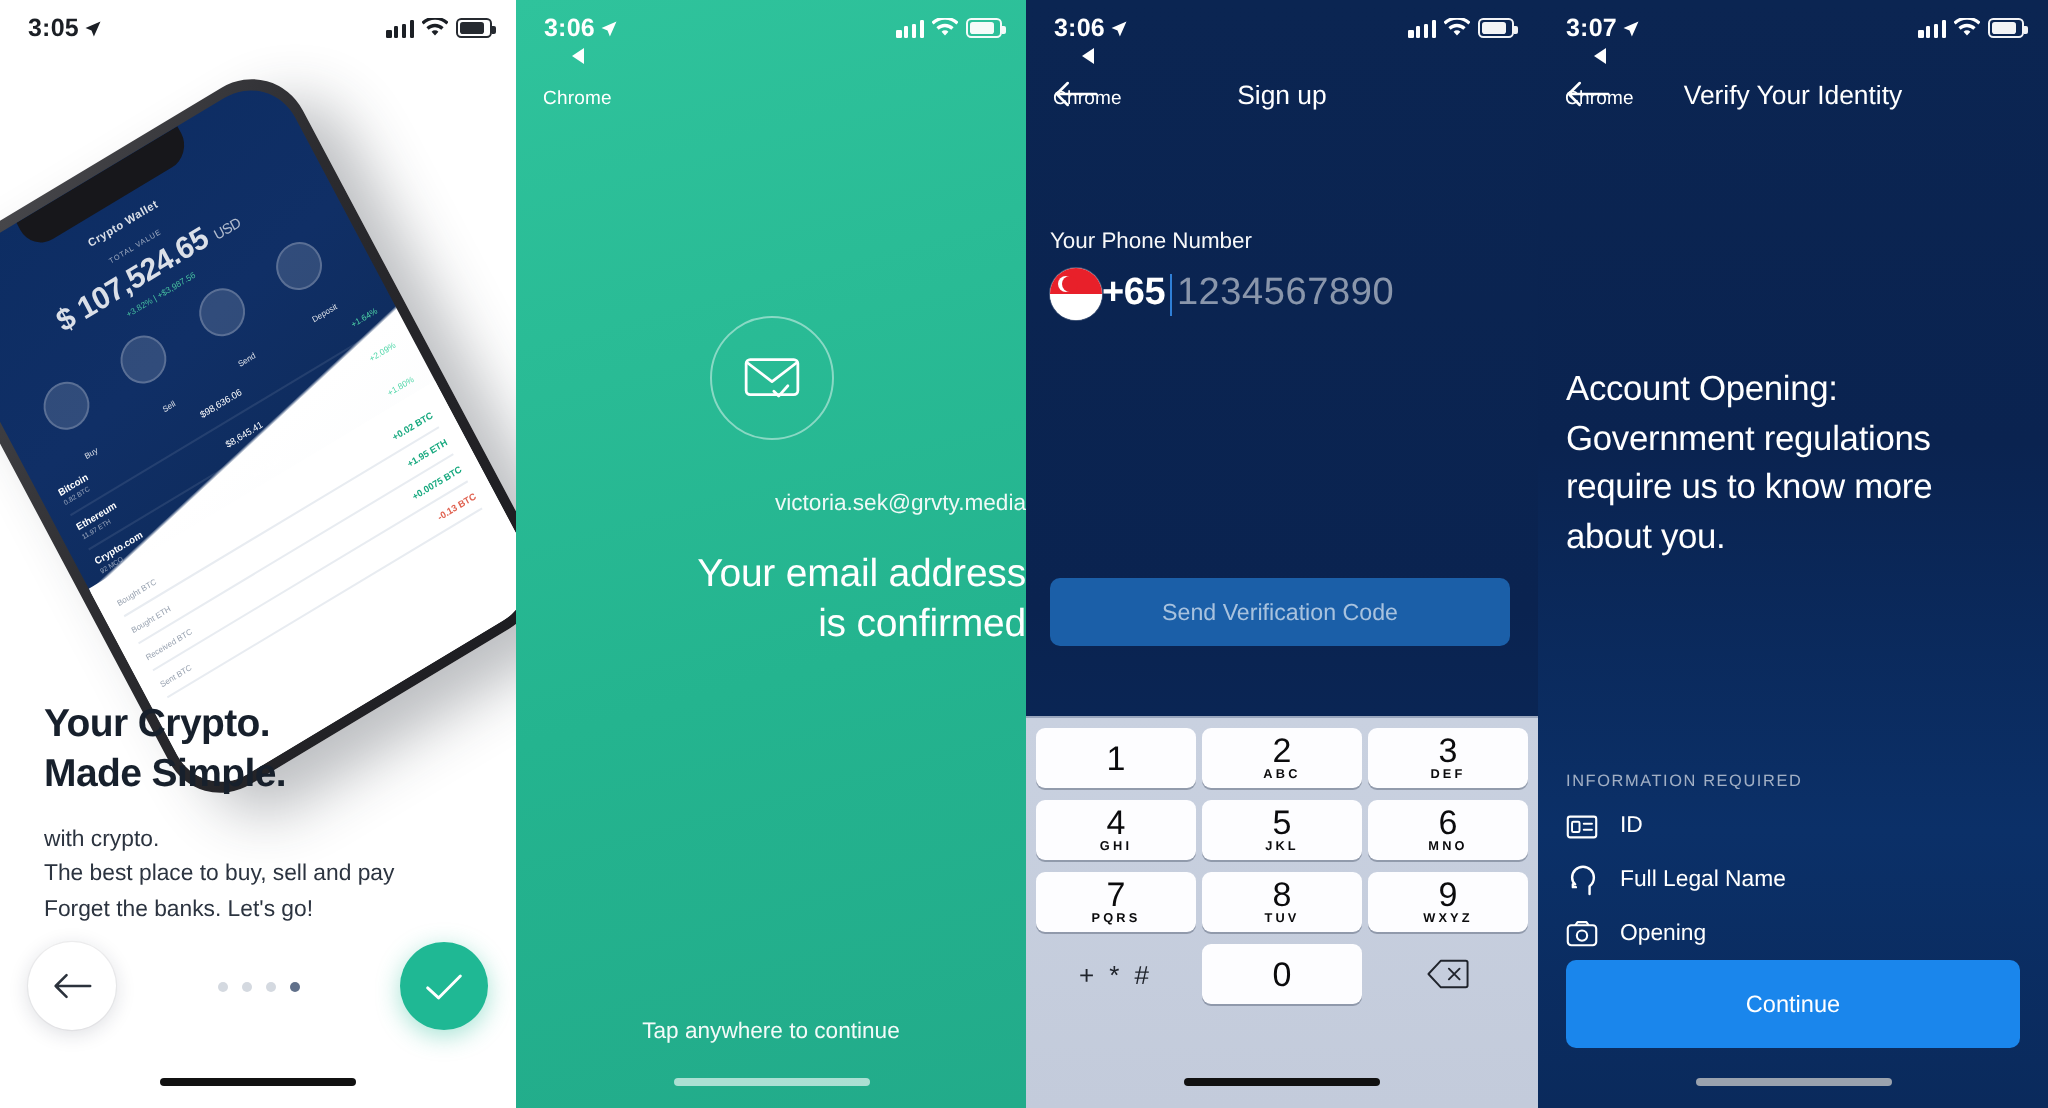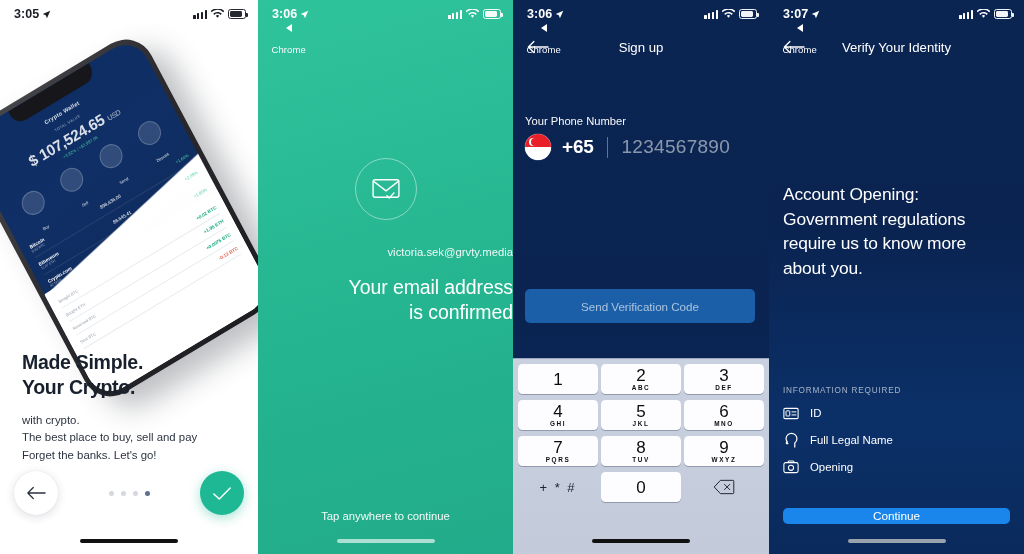--- a/index.html
+++ b/index.html
@@ -100,21 +100,21 @@
   .p2-h { font-size: 19.5px; line-height: 1.28; font-weight: normal; letter-spacing: -.1px;}
   .p2-tap { position:absolute; bottom: 32px; left:0; right:0; text-align:center; color:#fff; font-size: 11.3px; opacity:.95; }
 
   
   .navbar { position:absolute; top: 32px; left:0; right:0; height: 30px; display:flex; align-items:center; justify-content:center; color:#fff; }
   .nav-back { position:absolute; left: 14px; top: 50%; transform: translateY(-50%); width: 24px; height: 20px; display:flex; align-items:center; }
   .nav-title { font-size: 13.2px; font-weight: normal; }
 
   
   .p3-label { position:absolute; top: 115px; left: 12px; color:#ffffff; font-size: 11.2px; opacity:.97;}
-  .phone-row { position:absolute; top: 134px; left: 12px; right: 12px; display:flex; align-items:center; gap: 11px;}
+  .phone-row { position:absolute; top: 134px; left: 12px; right: 12px; display:flex; align-items:center; gap: 0;}
   .flag-sg { width: 26px; height: 26px; border-radius:50%; overflow:hidden; flex-shrink:0; position:relative; background:#fff; box-shadow: 0 0 0 .5px rgba(255,255,255,.25);}
   .flag-sg .top { position:absolute; top:0; left:0; right:0; height:50%; background:#e8202a; }
   .flag-sg .bot { position:absolute; bottom:0; left:0; right:0; height:50%; background:#fff; }
   .flag-sg .moon { position:absolute; left: 3.5px; top: 4px; width: 8px; height: 8px; border-radius:50%; background:#fff;}
   .flag-sg .moon2 { position:absolute; left: 6px; top: 4px; width: 8px; height: 8px; border-radius:50%; background:#e8202a;}
   .cc { color:#fff; font-size: 19px; font-weight: 600; letter-spacing:-.2px;}
   .caret { width: 1.8px; height: 21px; background:#2f7fd6; margin-left: 2px;}
   .phone-ph { color: rgba(255,255,255,.52); font-size: 19px; letter-spacing: .3px; margin-left: 2px;}
   .p3-note { position:absolute; top: 250px; left: 12px; right: 14px; color: rgba(255,255,255,.70); font-size: 10.4px; line-height: 1.42; }
   .send-btn { position:absolute; top: 289px; left: 12px; right: 14px; height: 34px; border-radius: 5px; background:#1b5fa8; display:flex; align-items:center; justify-content:center; color: rgba(255,255,255,.62); font-size: 11.6px; }
@@ -127,21 +127,21 @@
   .key .l { font-size: 6.4px; letter-spacing: 1.6px; color:#0b0b0d; margin-top: 1.5px; font-weight: 600;}
   .key-blank { width: 80px; height: 30px; display:flex; align-items:center; justify-content:center; }
   .sym { font-size: 13px; color:#20242c; letter-spacing: 2px; }
 
   
   .p4-head { position:absolute; top: 182px; left: 14px; right: 14px; color:#fff; font-size: 17.4px; line-height: 1.42; font-weight: normal; letter-spacing: -.15px;}
   .p4-req { position:absolute; top: 386px; left: 14px; right: 14px; }
   .p4-req-title { color: rgba(255,255,255,.62); font-size: 8.2px; letter-spacing: .8px; margin-bottom: 10px; }
   .req-item { display:flex; align-items:center; gap: 11px; margin-bottom: 11px; color:#fff; font-size: 11.4px; }
   .req-ico { width: 16px; height: 16px; flex-shrink:0; display:flex; align-items:center; justify-content:center;}
-  .cont-btn { position:absolute; bottom: 30px; left: 14px; right: 14px; height: 16px; border-radius: 5px; background:#1a86ec; color:#fff; display:flex; align-items:center; justify-content:center; font-size: 11.8px; }
+  .cont-btn { position:absolute; bottom: 30px; left: 14px; right: 14px; height: 44px; border-radius: 5px; background:#1a86ec; color:#fff; display:flex; align-items:center; justify-content:center; font-size: 11.8px; }
 </style>
 </head>
 <body>
 
 <div class="strip">
 
   <div class="panel p1">
     <div class="statusbar sb-dark">
       <div class="sb-left">
         <div class="sb-time">
@@ -224,22 +224,22 @@
                 <span class="a">Sent BTC</span>
                 <span class="b red">-0.13 BTC</span>
               </div>
           </div>
         </div>
       </div>
     </div>
 
     <div class="p1-copy">
       <div class="p1-h1">
+        <div>Your Crypto.</div>
         <div>Made Simple.</div>
-        <div>Your Crypto.</div>
       </div>
       <div class="p1-p">
         <div>with crypto.</div>
         <div>The best place to buy, sell and pay</div>
         <div>Forget the banks. Let's go!</div>
       </div>
     </div>
 
     <div class="p1-nav">
       <div class="circ-btn back-btn">

